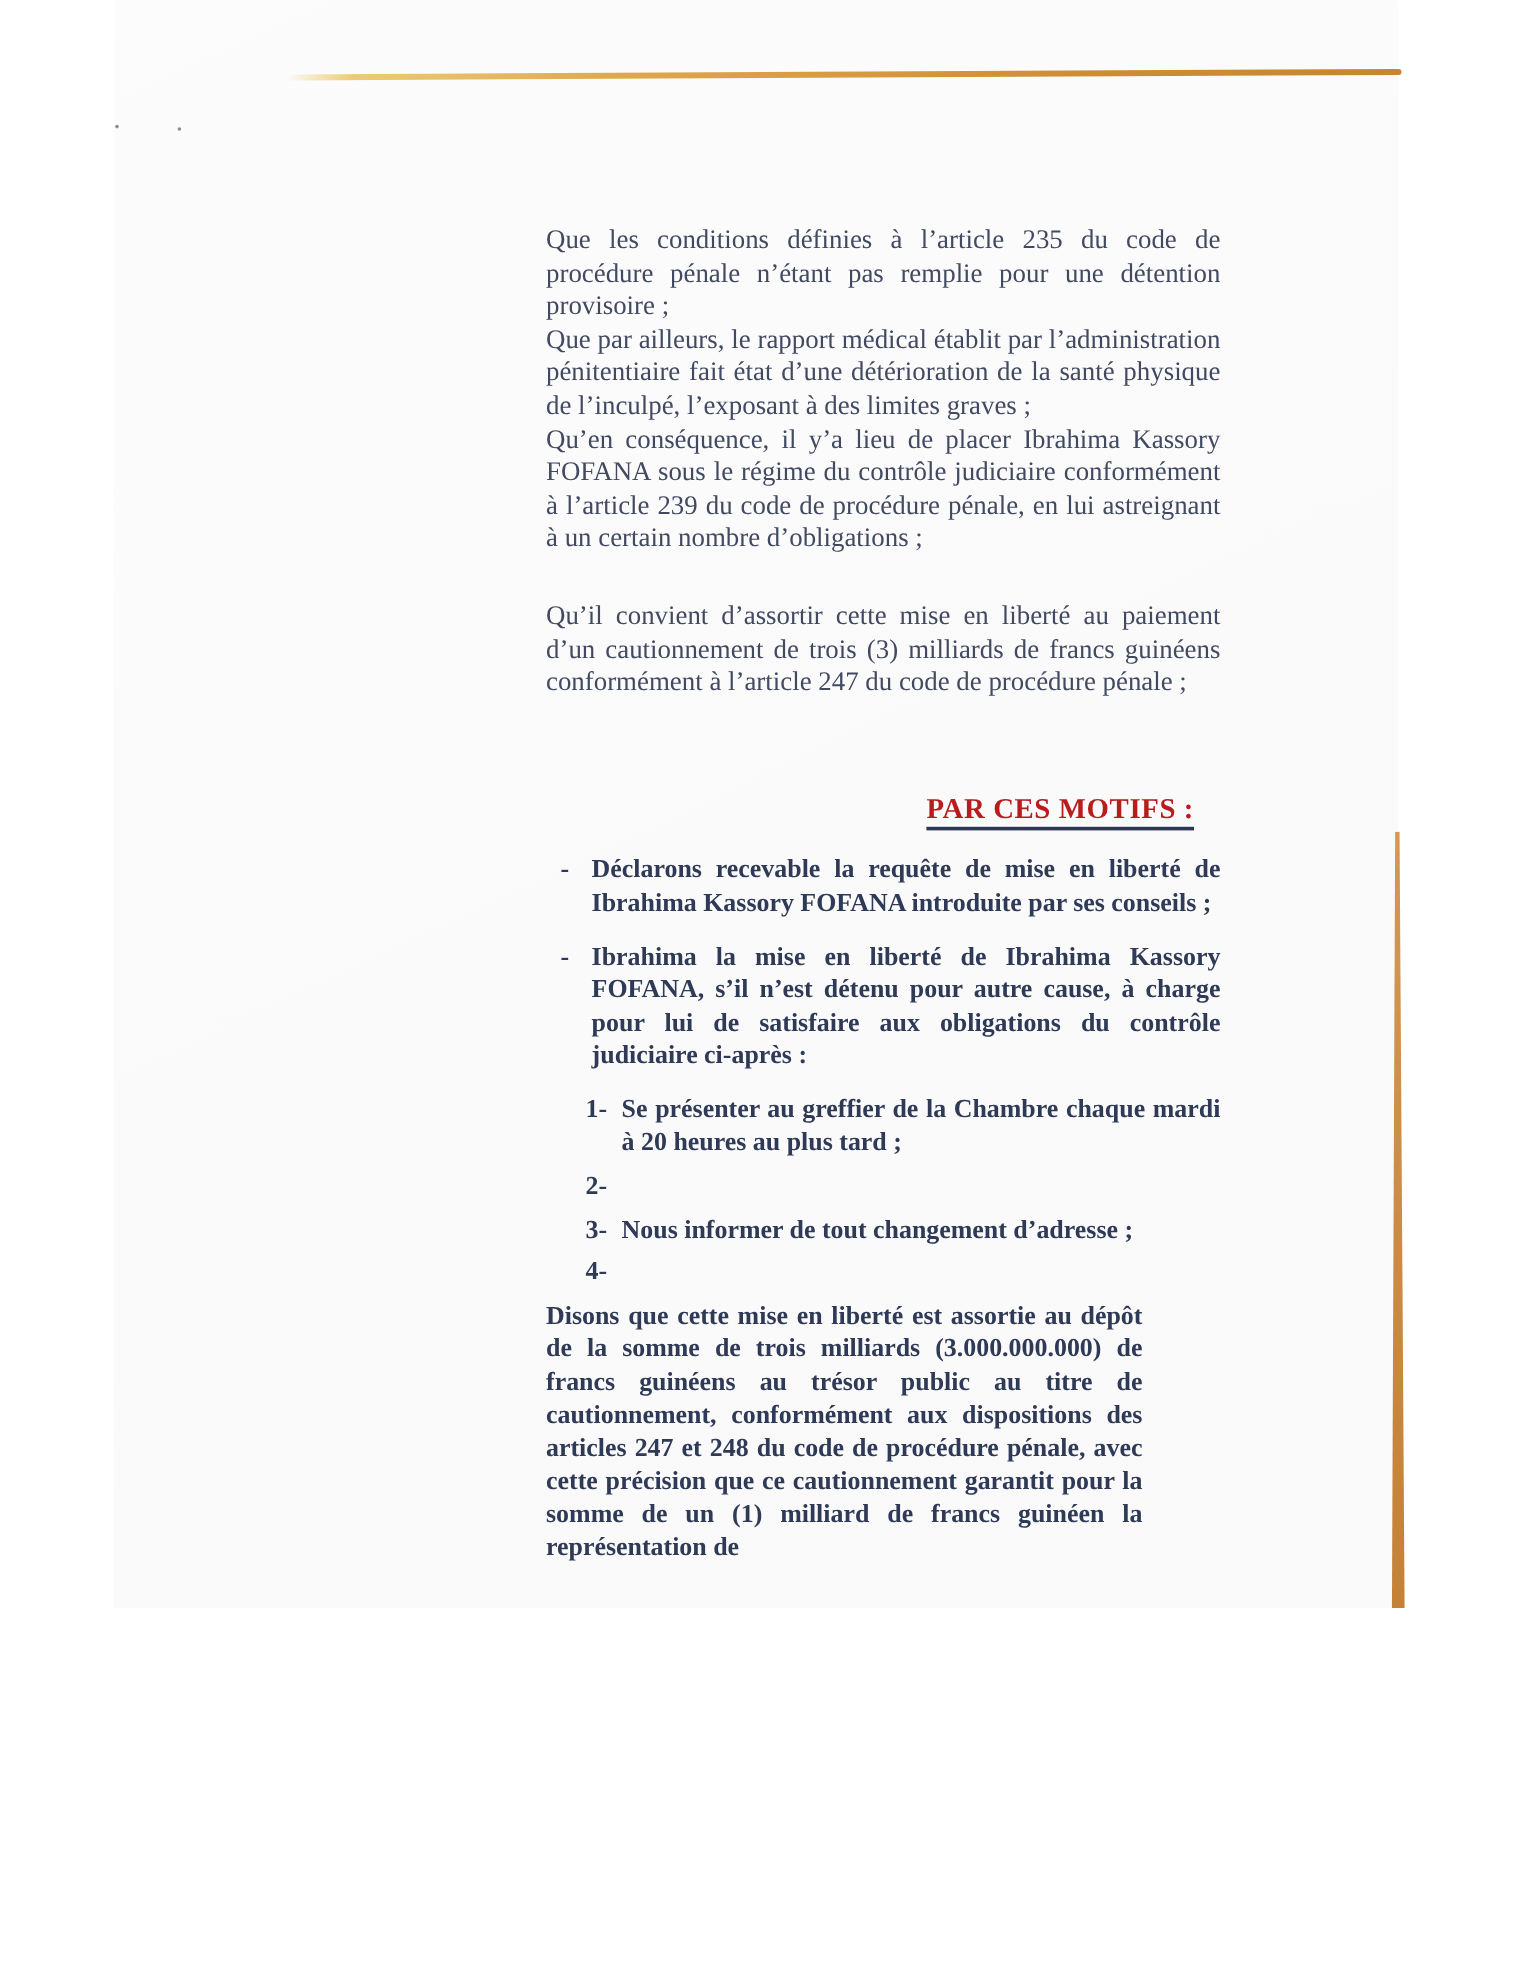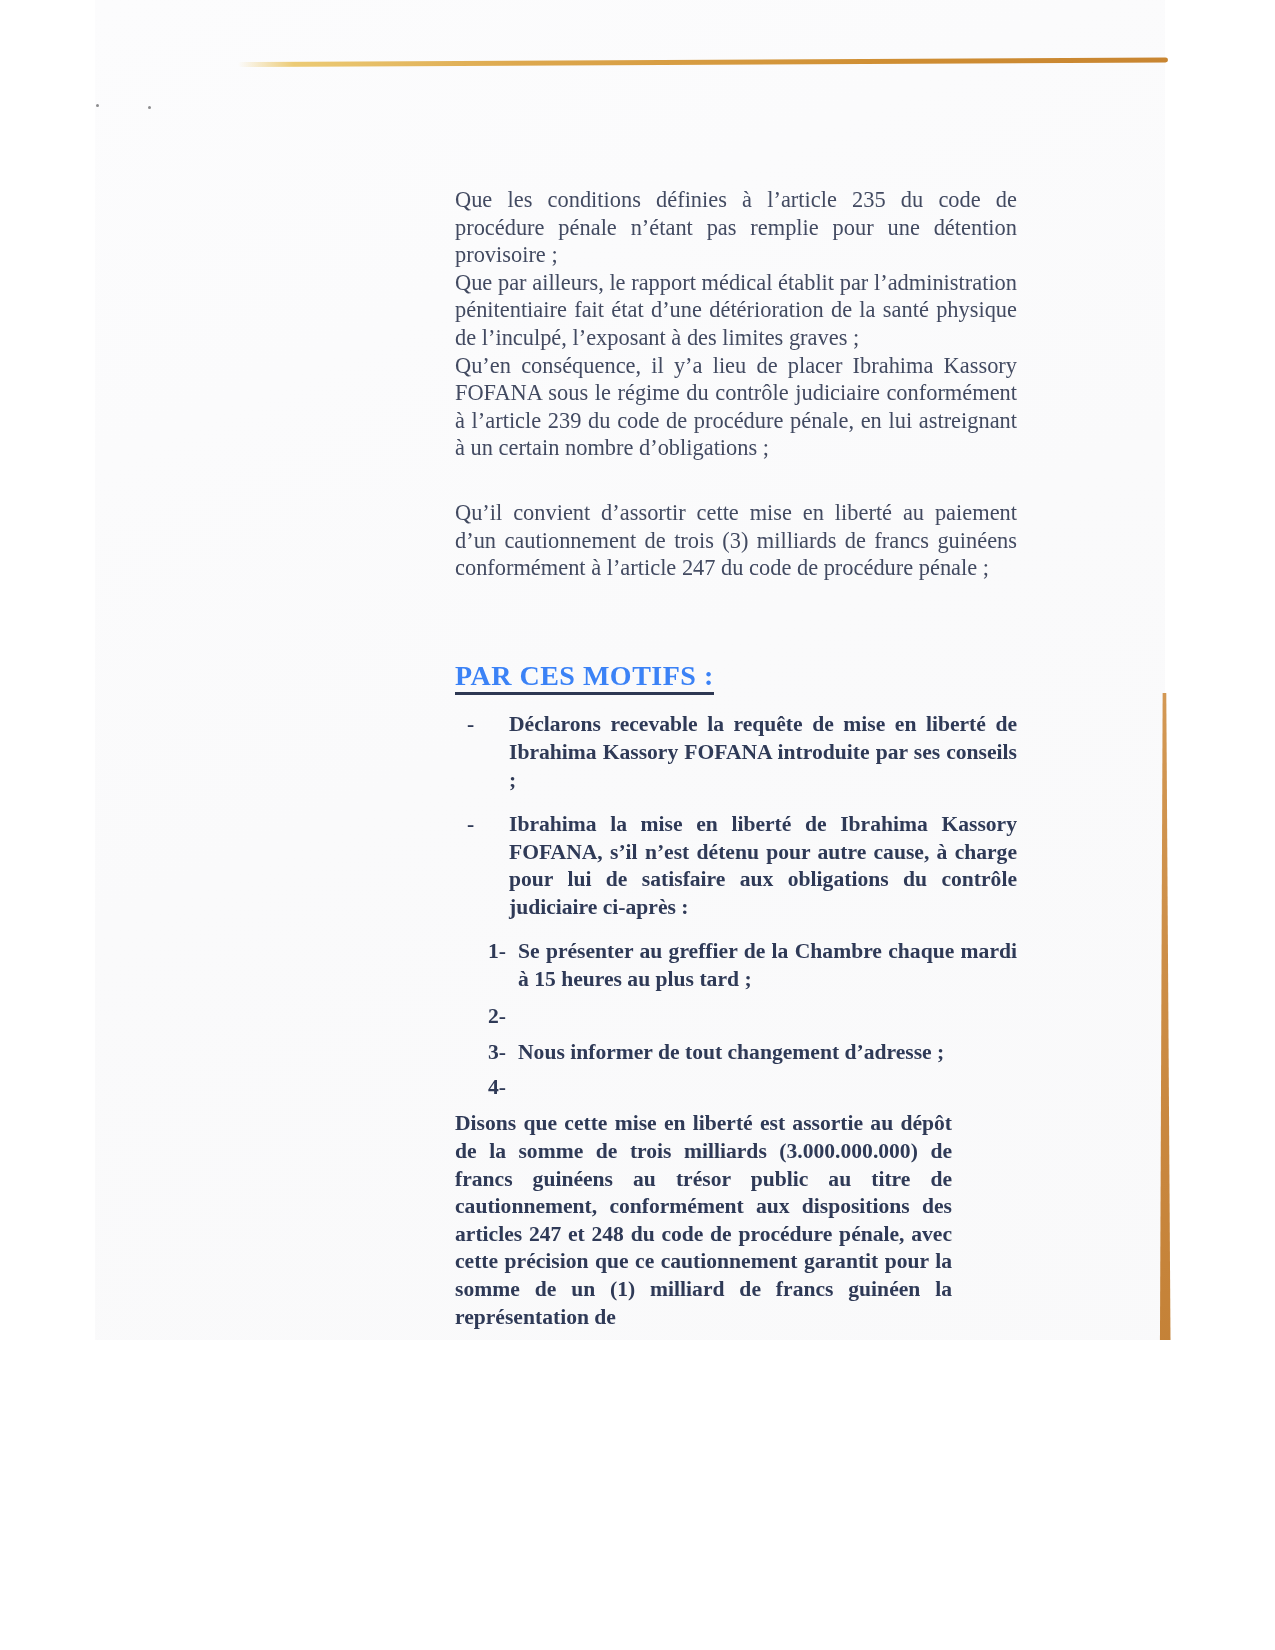--- a/index.html
+++ b/index.html
@@ -46,32 +46,32 @@
     position:absolute;left:455px;top:186px;width:562px;
     font-size:22.4px;line-height:27.6px;
     color:#424a61;
     text-align:justify;
   }
   .content p{margin:0;}
   p.para-pay{margin-top:37px;}
 
   .motifs{
     margin:80px 22px 0 0;
-    text-align:left;
-    font-weight:bold;font-size:28px;letter-spacing:.5px;
-    color:#3b82f6;
+    text-align:right;
+    font-weight:bold;font-size:24px;letter-spacing:.5px;
+    color:#b91c1c;
   }
   .motifs .u{border-bottom:3px solid #2e3853;padding-bottom:1px;}
 
   .bold-ink{color:#2f3a57;font-weight:bold;font-size:21.6px;line-height:27.6px;}
 
   .dash-list{margin-top:22px;}
   .dash-item{display:flex;padding-left:12px;margin-bottom:17px;}
   .dash-item .marker{flex:none;width:26px;font-weight:bold;color:#2f3a57;}
-  .dash-item .itext{flex:1;text-align:justify;margin-left:16px;}
+  .dash-item .itext{flex:1;text-align:justify;}
 
   .num-list{margin-top:10px;}
   .num-item{display:flex;padding-left:33px;margin-bottom:9px;}
   .num-item.gap-sm{margin-bottom:7px;}
   .num-item .marker{flex:none;width:30px;}
   .num-item .itext{flex:1;text-align:justify;}
 
   .disons{
     margin:10px 0 0 65px;width:497px;
     text-align:justify;
@@ -115,21 +115,21 @@
       </div>
       <div class="dash-item">
         <span class="marker">-</span>
         <span class="itext">Ibrahima la mise en liberté de Ibrahima Kassory FOFANA, s’il n’est détenu pour autre cause, à charge pour lui de satisfaire aux obligations du contrôle judiciaire ci-après :</span>
       </div>
     </div>
 
     <div class="num-list bold-ink">
       <div class="num-item">
         <span class="marker">1-</span>
-        <span class="itext">Se présenter au greffier de la Chambre chaque mardi à 15 heures au plus tard ;</span>
+        <span class="itext">Se présenter au greffier de la Chambre chaque mardi à 20 heures au plus tard ;</span>
       </div>
       <div class="num-item">
         <span class="marker">2-</span>
       </div>
       <div class="num-item gap-sm">
         <span class="marker">3-</span>
         <span class="itext">Nous informer de tout changement d’adresse ;</span>
       </div>
       <div class="num-item">
         <span class="marker">4-</span>

